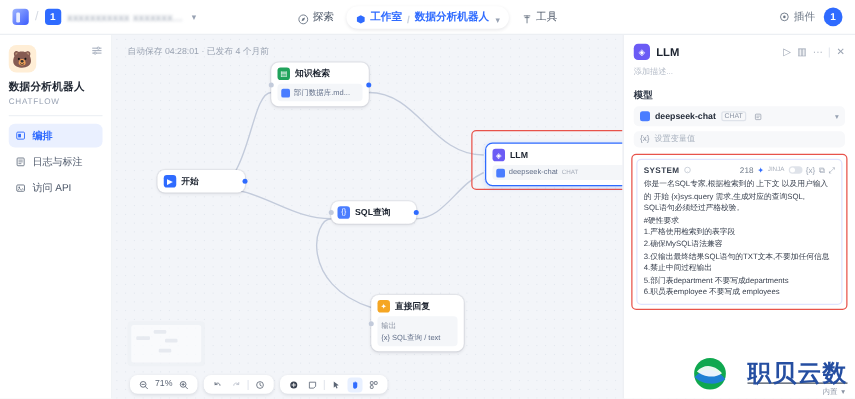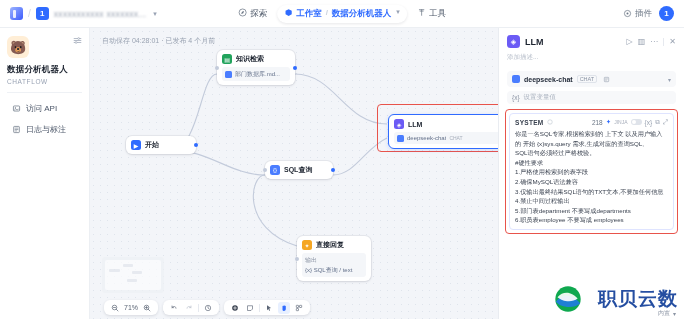--- a/index.html
+++ b/index.html
@@ -18,21 +18,21 @@
   .logo-mark{width:13px;height:13px;border-radius:3px;background:linear-gradient(135deg,#9db4ff,#3b5bfd);
     position:relative;flex:none;}
   .logo-mark:after{content:"";position:absolute;left:3px;top:2.5px;width:3px;height:8px;background:#fff;border-radius:1px;opacity:.85;}
   .slash{color:#d4d9e2;font-size:10px;}
   .crumb-badge{width:13px;height:13px;border-radius:3px;background:#2f6bff;color:#fff;
     font-size:8px;display:flex;align-items:center;justify-content:center;font-weight:bold;}
   .crumb-blur{font-size:8.5px;color:#9aa3b2;filter:blur(1.1px);letter-spacing:.3px;}
   .chev{font-size:7px;color:#98a2b3;margin-left:2px;}
 
   .tb-center{position:absolute;left:50%;transform:translateX(-50%);display:flex;align-items:center;gap:3px;}
-  .nav-item{display:flex;align-items:flex-start;gap:3px;padding:3px 7px;border-radius:9px;
+  .nav-item{display:flex;align-items:flex-end;gap:3px;padding:3px 7px;border-radius:9px;
     font-size:8.5px;color:#495465;white-space:nowrap;}
   .nav-item.active{background:#fff;box-shadow:0 1px 3px rgba(16,24,40,.10);color:#2f6bff;font-weight:bold;}
   .nav-item.active .nav-sub{color:#2f6bff;font-weight:bold;}
   .nav-sep{color:#c9d1dd;font-size:8px;margin:0 1px;}
   .ic{display:inline-block;width:9px;height:9px;flex:none;}
 
   .tb-right{margin-left:auto;display:flex;align-items:center;gap:7px;text-align:center;}
   .plugin{display:flex;align-items:center;gap:3px;font-size:8.5px;color:#6b7685;}
   .avatar-top{width:15px;height:15px;border-radius:50%;background:#2f6bff;color:#fff;font-size:8px;
     display:flex;align-items:center;justify-content:center;font-weight:bold;}
@@ -130,21 +130,21 @@
   .prompt-box{border:1px solid #dfe4ff;border-radius:4px;background:#fff;padding:4px 5px;}
   .pb-head{display:flex;align-items:center;gap:3px;font-size:6.5px;color:#6b7685;}
   .pb-sys{font-weight:bold;color:#39414f;font-size:6.5px;letter-spacing:.3px;}
   .pb-count{margin-left:auto;font-size:6.5px;color:#6b7685;}
   .pb-icons{display:flex;align-items:center;gap:3px;color:#9aa3b2;font-size:6.5px;}
   .toggle{width:11px;height:6px;border-radius:3px;background:#dfe3ea;position:relative;}
   .toggle:after{content:"";position:absolute;left:1px;top:1px;width:4px;height:4px;border-radius:50%;background:#fff;}
   .pb-body{margin-top:3px;font-size:6.2px;line-height:1.55;color:#39414f;}
 
   
-  .watermark{position:absolute;right:6px;bottom:6px;display:flex;align-items:center;gap:16px;z-index:60;}
+  .watermark{position:absolute;right:6px;bottom:6px;display:flex;align-items:center;gap:16px;z-index:60;text-decoration:underline;}
   .wm-text{font-size:19px;font-weight:bold;color:#13409a;letter-spacing:1px;
     font-family:"DejaVu Sans",sans-serif;opacity:.92;}
   .footer-note{position:absolute;right:8px;bottom:1px;font-size:6px;color:#8b94a4;display:flex;align-items:center;gap:3px;z-index:61;}
 </style>
 </head>
 <body>
 
 <div class="app">
 
   <div class="topbar">
@@ -199,34 +199,41 @@
       <svg width="9" height="9" viewBox="0 0 16 16" class="sb-gear">
         <path d="M2 4.5h12M2 8h12M2 11.5h12" stroke="#98a2b3" stroke-width="1.3" stroke-linecap="round"></path>
         <circle cx="10" cy="4.5" r="1.6" fill="#fff" stroke="#98a2b3" stroke-width="1.1"></circle>
         <circle cx="5.5" cy="11.5" r="1.6" fill="#fff" stroke="#98a2b3" stroke-width="1.1"></circle>
       </svg>
     </div>
     <div class="sb-title">数据分析机器人</div>
     <div class="sb-sub">CHATFLOW</div>
     <div class="sb-div"></div>
 
+    <div class="sb-item active">
+      <svg class="ic" viewBox="0 0 16 16">
+          <rect x="2.5" y="3" width="11" height="10" rx="1.5" fill="none" stroke="#2f6bff" stroke-width="1.3"></rect>
+          <rect x="4.5" y="5.5" width="4" height="5" fill="#2f6bff"></rect>
+        </svg>
+      <span>编排</span>
+    </div>
+    <div class="sb-item">
+      <svg class="ic" viewBox="0 0 16 16">
+          <rect x="3" y="2.5" width="10" height="11" rx="1.2" fill="none" stroke="#6b7685" stroke-width="1.3"></rect>
+          <path d="M5.5 5.5h5M5.5 8h5M5.5 10.5h3" stroke="#6b7685" stroke-width="1.1" stroke-linecap="round"></path>
+        </svg>
+      <span>日志与标注</span>
+    </div>
     <div class="sb-item">
       <svg class="ic" viewBox="0 0 16 16">
           <rect x="2.5" y="3.5" width="11" height="9" rx="1.4" fill="none" stroke="#6b7685" stroke-width="1.3"></rect>
           <circle cx="6" cy="7" r="1.2" fill="#6b7685"></circle>
           <path d="M3.6 11.5 L6.6 8.6 L9 10.6 L11.2 8.8 L12.4 10" stroke="#6b7685" stroke-width="1.1" fill="none"></path>
         </svg>
       <span>访问 API</span>
-    </div>
-    <div class="sb-item">
-      <svg class="ic" viewBox="0 0 16 16">
-          <rect x="3" y="2.5" width="10" height="11" rx="1.2" fill="none" stroke="#6b7685" stroke-width="1.3"></rect>
-          <path d="M5.5 5.5h5M5.5 8h5M5.5 10.5h3" stroke="#6b7685" stroke-width="1.1" stroke-linecap="round"></path>
-        </svg>
-      <span>日志与标注</span>
     </div>
   </div>
 
   <div class="canvas">
     <div class="autosave">自动保存 04:28:01 · 已发布 4 个月前</div>
 
     <svg class="edges" viewBox="0 0 594 291" preserveAspectRatio="none">
       <path d="M80 122 C110 122 110 46 127 46" stroke="#c3cbdb" stroke-width="1.1" fill="none"></path>
       <path d="M205 46 C245 46 255 96 297 96" stroke="#c3cbdb" stroke-width="1.1" fill="none"></path>
       <path d="M243 147 C265 147 275 120 297 110" stroke="#c3cbdb" stroke-width="1.1" fill="none"></path>
@@ -429,20 +436,21 @@
       <span class="panel-head-right">
         <span>▷</span>
         <span>▥</span>
         <span>···</span>
         <span class="vsep"></span>
         <span>✕</span>
       </span>
     </div>
     <div class="panel-desc">添加描述...</div>
 
+    <div class="sec-label">模型</div>
     <div class="model-sel">
       <span class="model-ico"></span>
       <span class="model-name">deepseek-chat</span>
       <span class="model-tag">CHAT</span>
       <svg width="7" height="7" viewBox="0 0 16 16" style="margin-left:2px">
           <rect x="3" y="3" width="10" height="10" rx="1.4" fill="none" stroke="#8b94a4" stroke-width="1.2"></rect>
           <path d="M5.6 6.6h4.8M5.6 9.4h3" stroke="#8b94a4" stroke-width="1.1" stroke-linecap="round"></path>
         </svg>
       <span style="margin-left:auto;color:#98a2b3;font-size:6px">▾</span>
     </div>

